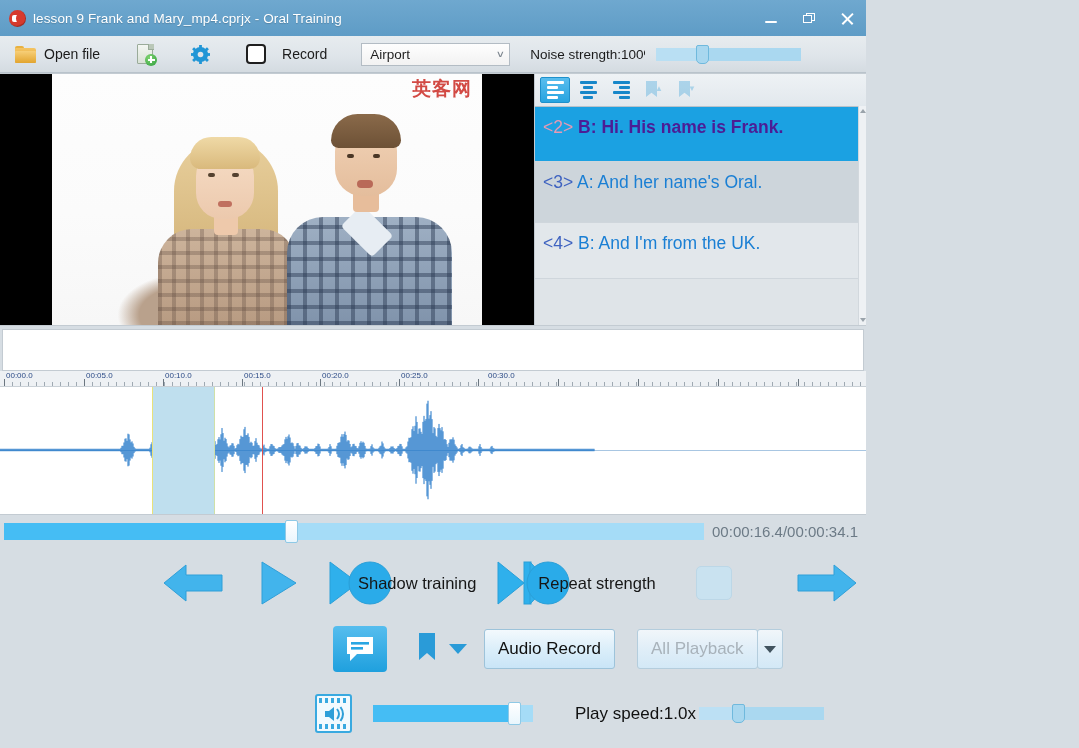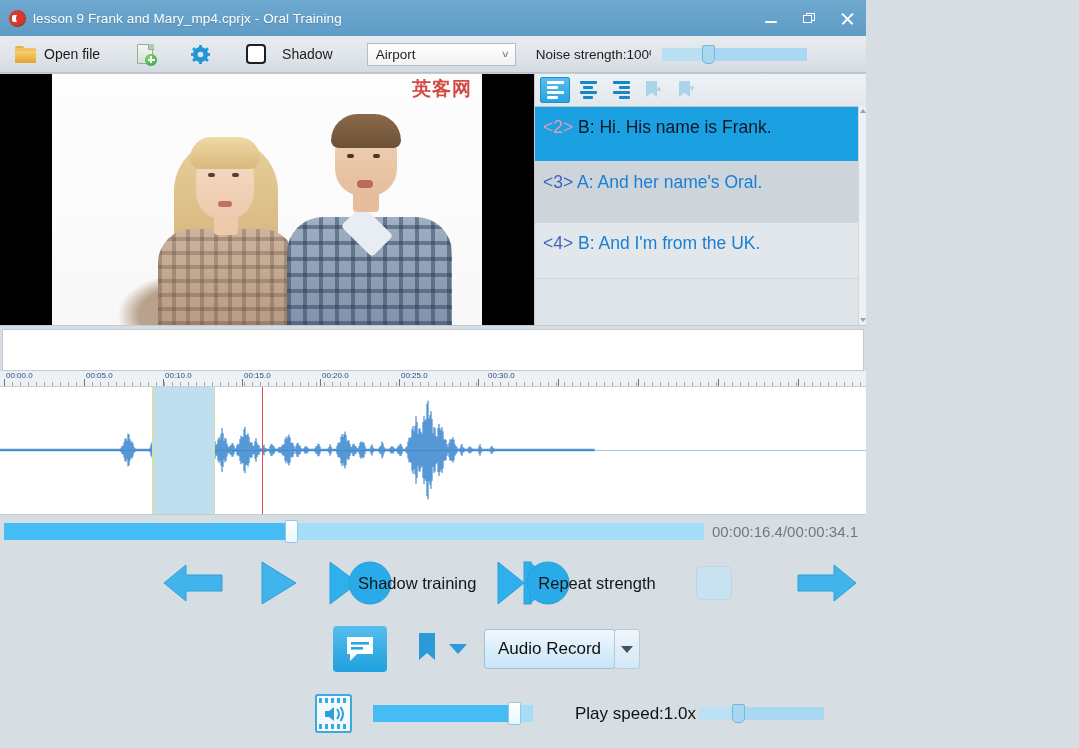--- a/index.html
+++ b/index.html
@@ -266,21 +266,21 @@
     font-size:17.5px; line-height:1.15;
     border-bottom:1px solid #cfd6dc;
   }
   .sub-row.r1 { background:#dde3e7; height:62px; }
   .sub-row.r2 { background:#1ba1e2; height:56px; border-top:1px solid #b8c2ca;}
   .sub-row.r3 { background:#cdd5db; height:61px; }
   .sub-row.r4 { background:#e2e7eb; height:56px; }
   .sub-num { color:#3f63c0; }
   .sub-row.r2 .sub-num { color:#e79ab4; }
   .sub-txt { color:#1a7fd4; }
-  .sub-row.r2 .sub-txt { color:#0f172a; }
+  .sub-row.r2 .sub-txt { color:#4c1d95;font-weight:bold; }
   .sub-scroll {
     position:absolute; right:0; top:0; width:8px; height:100%;
     background:#eef1f4; border-left:1px solid #d2d8dd;
   }
   .sub-scroll .arrow { position:absolute; left:1px; width:0;height:0;
     border-left:3px solid transparent;border-right:3px solid transparent; }
   .sub-scroll .arrow.up { top:3px; border-bottom:4px solid #9aa3ab; }
   .sub-scroll .arrow.down { bottom:3px; border-top:4px solid #9aa3ab; }
 
   
@@ -461,21 +461,21 @@
           <rect x="2.1" y="2.6" width="2.8" height="4" transform="rotate(-45 3.5 4.6)"></rect>
           <rect x="14.1" y="12.6" width="2.8" height="4" transform="rotate(-45 15.5 14.6)"></rect>
           <rect x="14.1" y="2.6" width="2.8" height="4" transform="rotate(45 15.5 4.6)"></rect>
           <rect x="2.1" y="12.6" width="2.8" height="4" transform="rotate(45 3.5 14.6)"></rect>
         </g>
         <circle cx="9.5" cy="9.5" r="2.8" fill="#dfe5ea"></circle>
       </svg>
     </span>
 
     <span class="noise-check"></span>
-    <span class="noise-label">Shadow</span>
+    <span class="noise-label">Record</span>
 
     <div class="combo">
       <span>Airport</span>
       <span class="caret">∨</span>
     </div>
 
     <span class="noise-strength">Noise strength:100%</span>
 
     <div class="ns-slider">
       <span class="fill"></span>
@@ -816,20 +816,23 @@
     </div>
     <div class="bookmark-btn">
       <svg width="20" height="30" viewBox="0 0 20 30">
         <path d="M2 1 H18 V28 L10 21 L2 28 Z" fill="#2a9bd8"></path>
       </svg>
     </div>
     <span class="drop-caret"></span>
     <div class="btn-3d">
       <span>Audio Record</span>
     </div>
+    <div class="btn-3d disabled">
+      <span>All Playback</span>
+    </div>
     <div class="split-caret">
       <i></i>
     </div>
   </div>
 
   <div class="vol-row">
     <div class="vol-icon">
       <span class="perf t"></span>
         <span class="perf b"></span>
       <svg width="22" height="18" viewBox="0 0 22 18">

